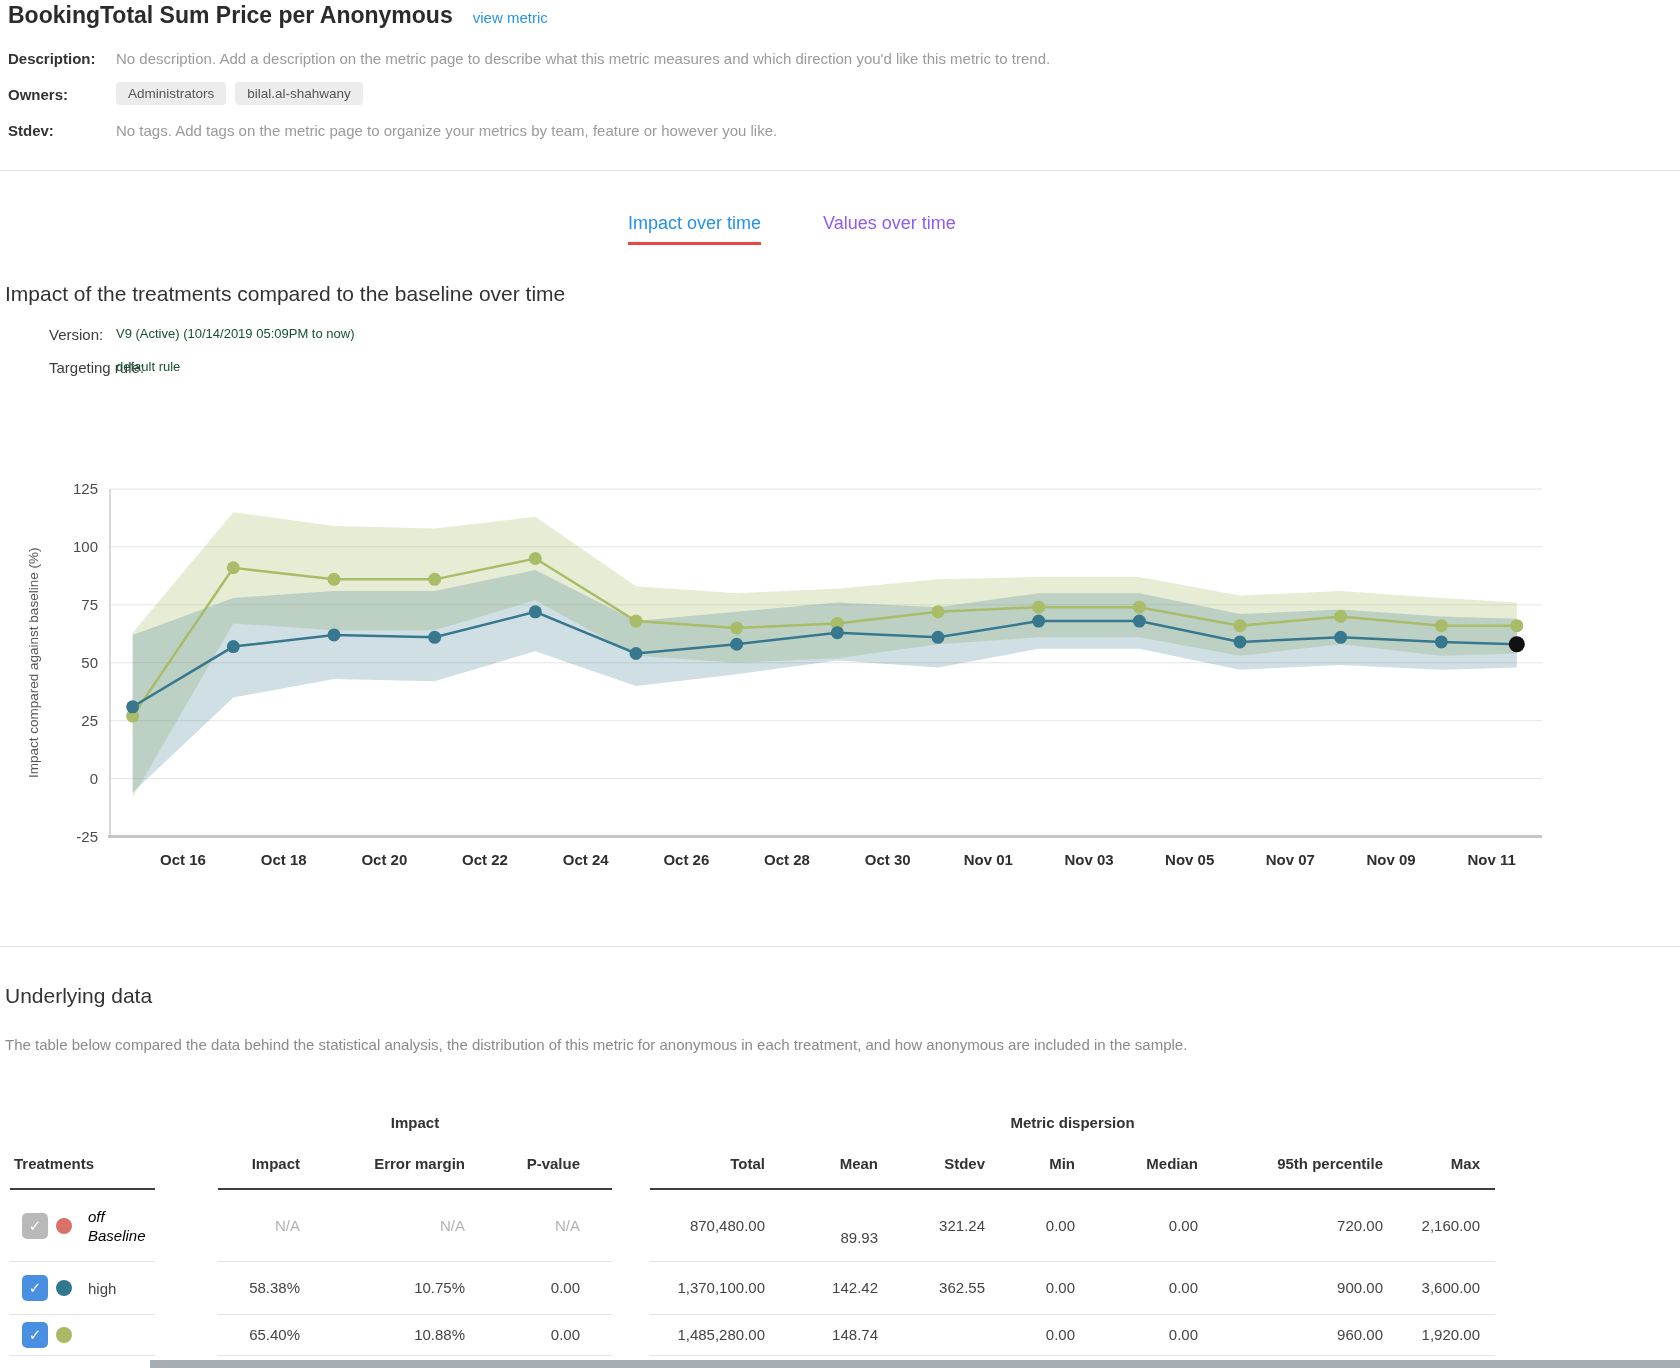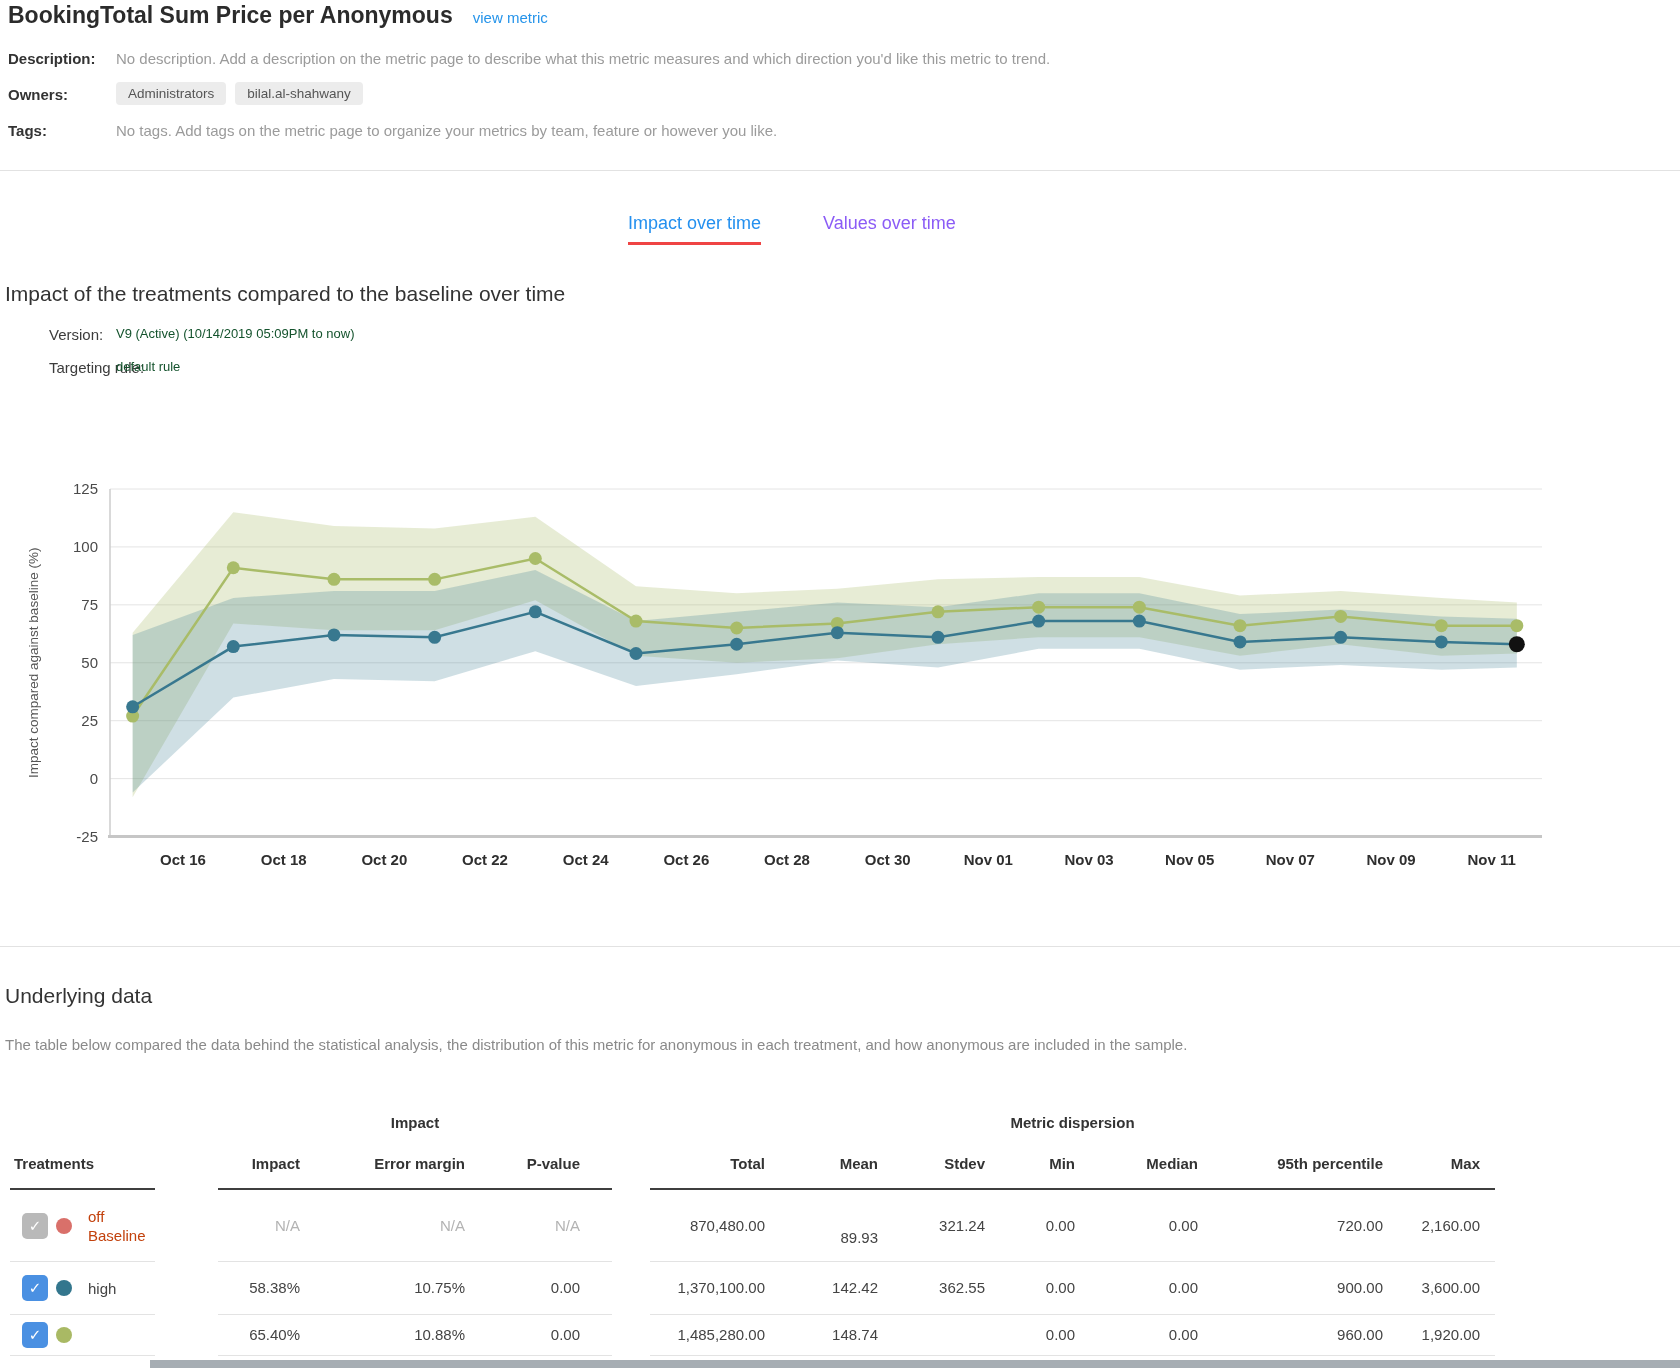--- a/index.html
+++ b/index.html
@@ -37,21 +37,21 @@
   .cell.muted { color:#b3b3b3; }
   .seg { position:absolute; }
   .seg.dark { border-top:2px solid #3f3f3f; }
   .seg.light { border-top:1px solid #e3e3e3; }
   .checkbox { position:absolute; width:26px; height:26px; border-radius:5px; display:flex;
               align-items:center; justify-content:center; color:#fff; font-size:15px; font-weight:bold; cursor:pointer; }
   .checkbox.blue { background:#4a90e2; }
   .checkbox.gray { background:#b9b9b9; }
   .dot { position:absolute; width:16px; height:16px; border-radius:50%; }
   .t-label { position:absolute; font-size:15px; color:#444; line-height:19px; }
-  .t-label.muted { color:#c2410c; }
+  .t-label.muted { color:#000000;font-style:italic; }
   .bottom-strip { position:absolute; left:150px; top:1360px; width:1530px; height:8px; background:#a6adb3; }
 </style>
 </head>
 <body>
 
 <div class="page">
 
   <div class="titlebar">
     <div class="page-title">BookingTotal Sum Price per Anonymous</div>
     <a class="view-metric">view metric</a>
@@ -59,21 +59,21 @@
 
   <div class="meta-label" style="top:50px">Description:</div>
   <div class="meta-value" style="top:50px">No description. Add a description on the metric page to describe what this metric measures and which direction you'd like this metric to trend.</div>
 
   <div class="meta-label" style="top:86px">Owners:</div>
   <div class="badges" style="top:82px" id="owner-badges">
       <span class="badge">Administrators</span>
       <span class="badge">bilal.al-shahwany</span>
     </div>
 
-  <div class="meta-label" style="top:122px">Tags:</div>
+  <div class="meta-label" style="top:122px">Stdev:</div>
   <div class="meta-value" style="top:122px">No tags. Add tags on the metric page to organize your metrics by team, feature or however you like.</div>
 
   <div class="divider" style="top:170px"></div>
 
   <nav class="tabs" id="tabs">
       <div class="tab active">Impact over time</div>
       <div class="tab">Values over time</div>
     </nav>
 
   <h2 class="section-title" style="top:282px">Impact of the treatments compared to the baseline over time</h2>

